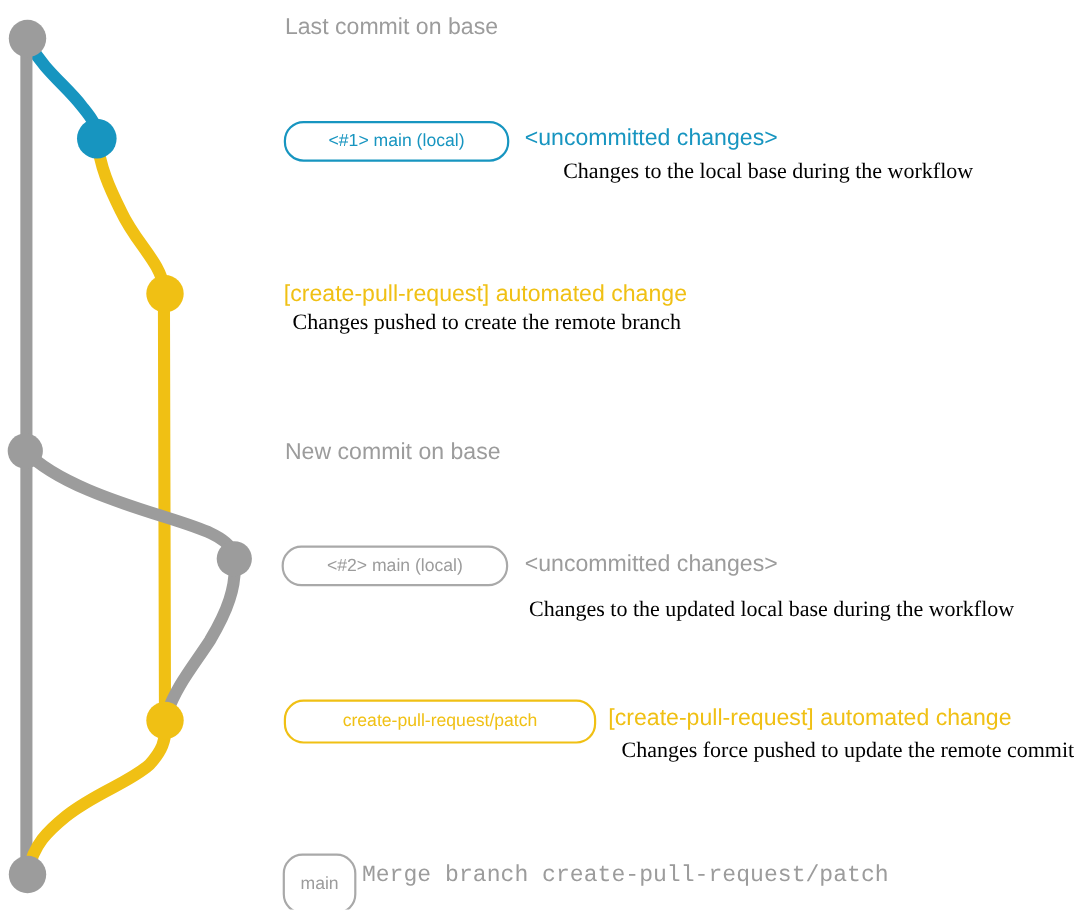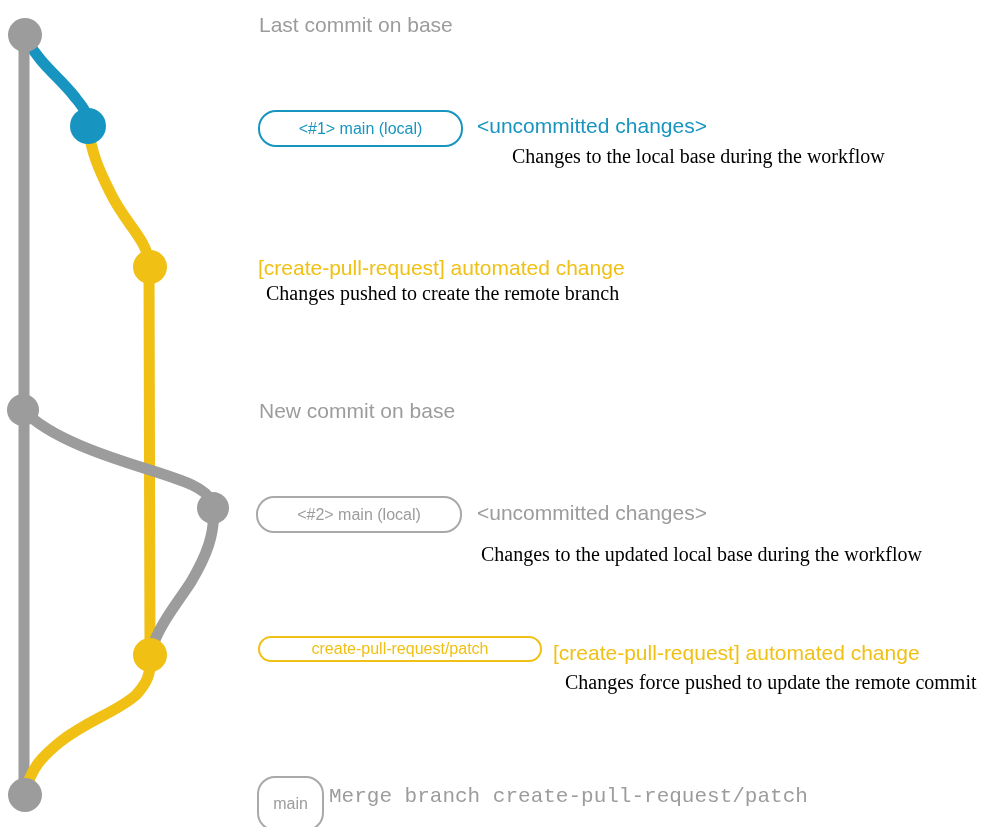--- a/index.html
+++ b/index.html
@@ -86,20 +86,20 @@
 
   <div class="title t-yellow" style="left:258px;top:256px;">[create-pull-request] automated change</div>
   <div class="caption" style="left:266px;top:282px;">Changes pushed to create the remote branch</div>
 
   <div class="title t-gray" style="left:259px;top:399px;">New commit on base</div>
 
   <div class="badge b-gray" style="left:256px;top:496px;width:206px;height:37px;">&lt;#2&gt; main (local)</div>
   <div class="title t-gray" style="left:477px;top:501px;">&lt;uncommitted changes&gt;</div>
   <div class="caption" style="left:481px;top:530px;margin-top:13px;">Changes to the updated local base during the workflow</div>
 
-  <div class="badge b-yellow" style="left:258px;top:636px;width:284px;height:26px;">create-pull-request/patch</div>
+  <div class="badge b-yellow" style="left:258px;top:636px;width:284px;height:40px;">create-pull-request/patch</div>
   <div class="title t-yellow" style="left:553px;top:641px;">[create-pull-request] automated change</div>
   <div class="caption" style="left:565px;top:671px;">Changes force pushed to update the remote commit</div>
 
   <div class="badge b-gray" style="left:257px;top:776px;width:67px;height:55px;">main</div>
   <div class="title t-gray" style="left:329px;top:785px;font-family:Liberation Mono, monospace;">Merge branch create-pull-request/patch</div>
 
 </div>
 
 </body></html>

